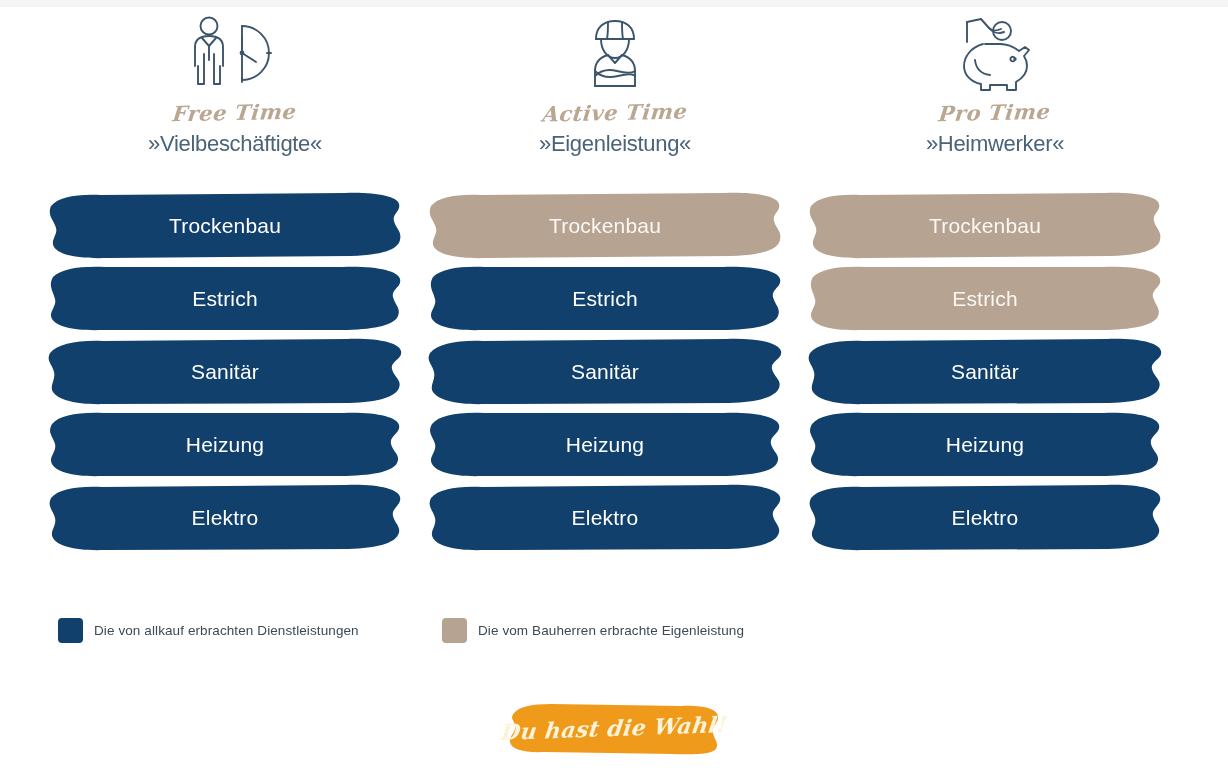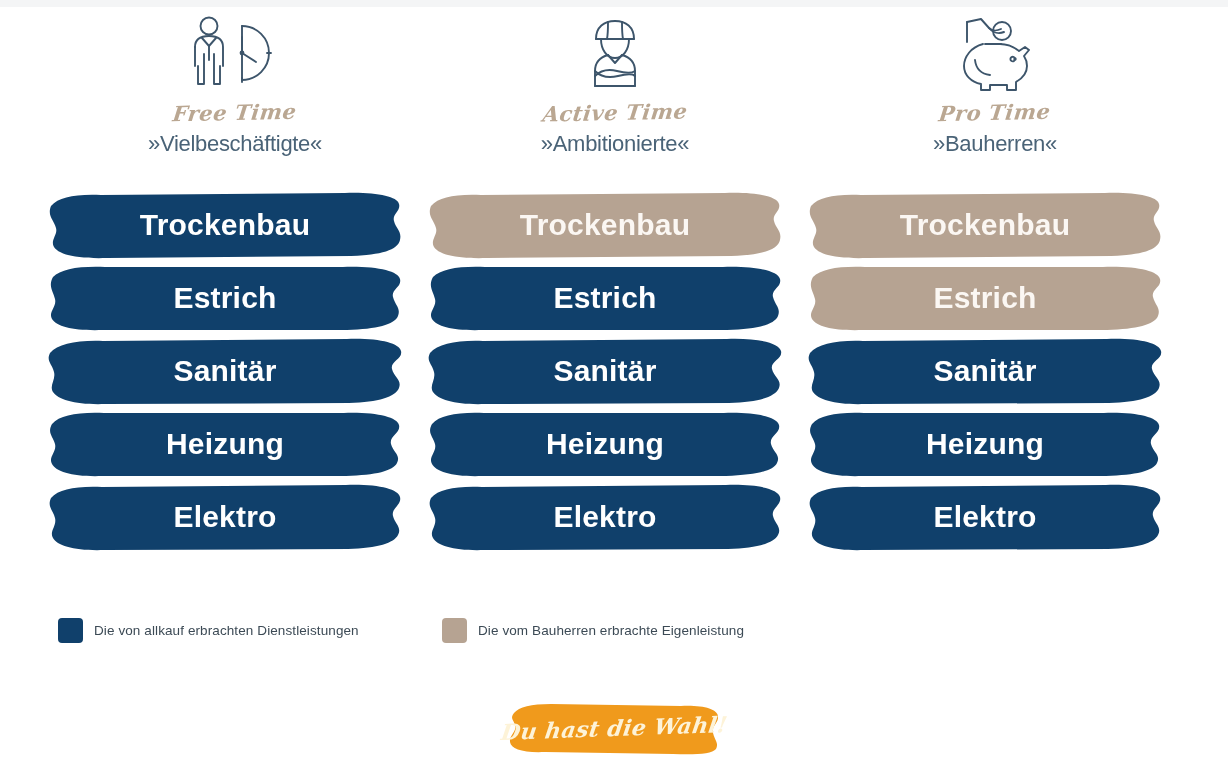--- a/index.html
+++ b/index.html
@@ -106,22 +106,22 @@
   .bar .brush {
     position: absolute;
     inset: 0;
     width: 100%;
     height: 100%;
   }
 
   .bar .bar-label {
     position: relative;
     z-index: 2;
-    font-size: 30px;
-    font-weight: 700;
+    font-size: 21px;
+    font-weight: 400;
     color: #ffffff;
     letter-spacing: 0.2px;
     line-height: 1;
     pointer-events: none;
   }
 
   .bar.tan .bar-label { color: #fbf7f3; }
 
   
   .legend {
@@ -263,21 +263,21 @@
             <path d="M36 25 C36 36 42 44 50 44 C58 44 64 36 64 25"></path>
             <path d="M30 72 L30 57 C30 48 36 43 43 41"></path>
             <path d="M70 72 L70 57 C70 48 64 43 57 41"></path>
             <path d="M43 41 L50 49 L57 41"></path>
             <path d="M30 62 C36 56 44 55 52 57 C60 59 66 60 70 57"></path>
             <path d="M30 57 C36 63 45 64 53 62 C61 60 67 59 70 62"></path>
             <path d="M30 72 L70 72"></path>
           </svg>
         </div>
         <div class="script-label">Active Time</div>
-        <div class="col-title">»Ambitionierte«</div>
+        <div class="col-title">»Eigenleistung«</div>
       </div>
 
       <div class="bars">
         <div class="bar tan">
           <svg class="brush" viewBox="0 0 360 70" preserveAspectRatio="none">
             <path d="M6,16 C14,7 30,4 56,5 L300,3 C330,2 352,6 354,14 C356,21 347,24 349,31 C351,39 357,41 355,50 C353,60 336,65 306,66 L62,68 C34,69 14,65 9,57 C5,50 13,45 11,38 C9,30 2,26 6,16 Z" fill="#B6A392"></path>
           </svg>
           <span class="bar-label">Trockenbau</span>
         </div>
         <div class="bar navy">
@@ -316,21 +316,21 @@
             <path d="M44 14 C48 19 54 20 59 18"></path>
             <circle cx="57" cy="17" r="9"></circle>
             <path d="M38 30 C26 33 19 43 19 52 C19 61 26 68 36 70 L36 76 L45 76 L45 71 L62 71 L62 76 L71 76 L71 68 C78 64 82 58 82 52 C82 48 81 45 79 42 L84 36 L80 33 L74 37 C69 33 62 30 55 30"></path>
             <path d="M70 45 A2.3 2.3 0 1 0 70 45.1"></path>
             <circle cx="70" cy="45" r="1.7" fill="#3d556b" stroke="none"></circle>
             <path d="M30 46 C31 55 37 60 45 61"></path>
             <path d="M40 30 L56 30"></path>
           </svg>
         </div>
         <div class="script-label">Pro Time</div>
-        <div class="col-title">»Bauherren«</div>
+        <div class="col-title">»Heimwerker«</div>
       </div>
 
       <div class="bars">
         <div class="bar tan">
           <svg class="brush" viewBox="0 0 360 70" preserveAspectRatio="none">
             <path d="M6,16 C14,7 30,4 56,5 L300,3 C330,2 352,6 354,14 C356,21 347,24 349,31 C351,39 357,41 355,50 C353,60 336,65 306,66 L62,68 C34,69 14,65 9,57 C5,50 13,45 11,38 C9,30 2,26 6,16 Z" fill="#B6A392"></path>
           </svg>
           <span class="bar-label">Trockenbau</span>
         </div>
         <div class="bar tan">

